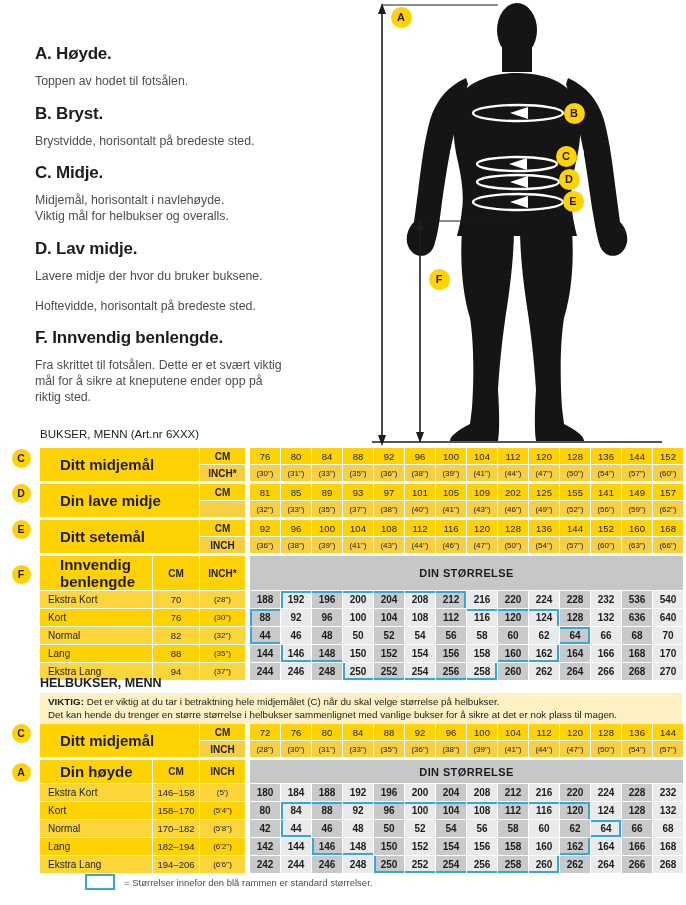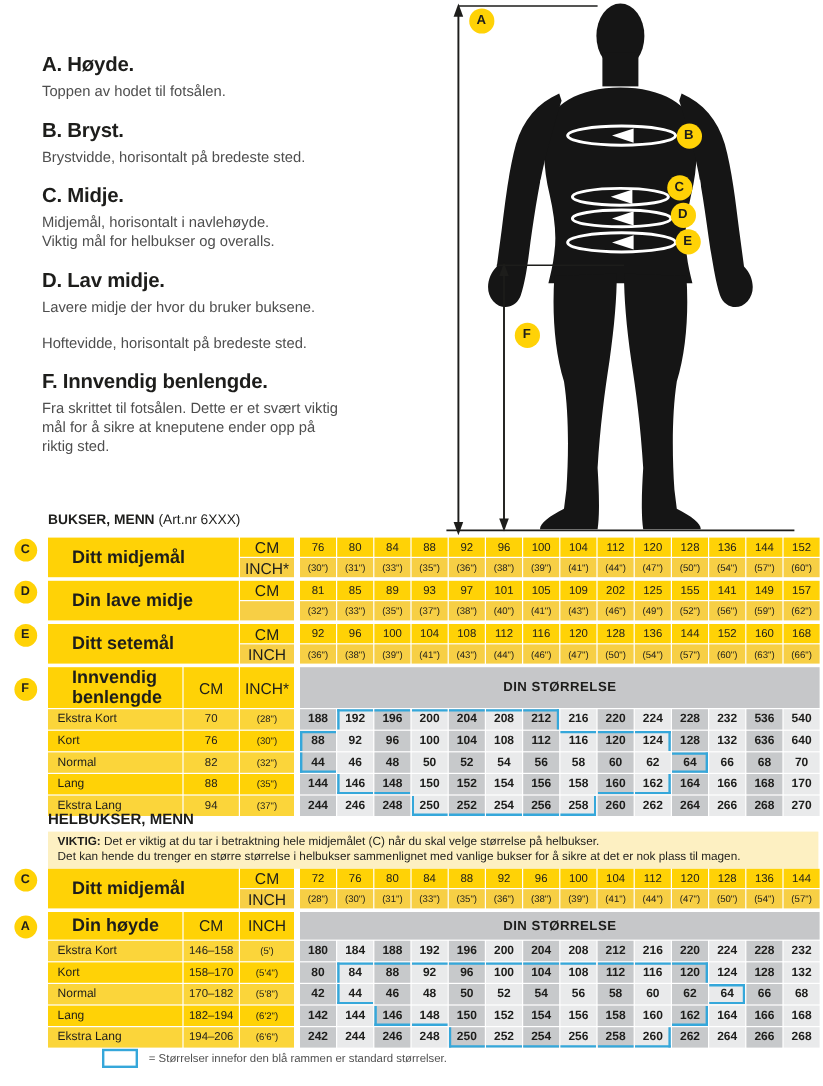--- a/index.html
+++ b/index.html
@@ -1,48 +1,48 @@
 <!DOCTYPE html>
 <html><head>
 <meta charset="utf-8">
 <style>
   html,body{margin:0;padding:0;background:#fff;}
   .page{position:relative;width:686px;height:905px;background:#fff;overflow:hidden;
         font-family:"Liberation Sans",sans-serif;color:#1d1d1b;}
   
   .defs{position:absolute;left:35px;top:44px;width:348px;}
   .defs h3{margin:0 0 5px 0;font-size:17px;letter-spacing:-.2px;color:#1d1d1b;}
-  .defs p{margin:0 0 14px 0;font-size:12.3px;line-height:1.28;color:#4e4e4e;white-space:pre-line;}
+  .defs p{margin:10px 0 14px 0;font-size:12.3px;line-height:1.28;color:#4e4e4e;white-space:pre-line;}
   
   .figure{position:absolute;left:370px;top:0;width:316px;height:448px;}
   
   .badge{position:absolute;width:21px;height:21px;margin:-10.5px 0 0 -10.5px;border-radius:50%;
          background:#FFD206;display:flex;align-items:center;justify-content:center;
          font-weight:bold;font-size:11px;color:#1d1d1b;z-index:5;}
   .badge.sm{width:19px;height:19px;margin:-9.5px 0 0 -9.5px;font-size:10.5px;}
   
   .t-head{position:absolute;left:40px;font-size:11.5px;color:#1d1d1b;}
-  .t-head b{font-weight:bold;}
+  .t-head b{font-weight:normal;}
   .t-head2{position:absolute;left:40px;font-size:12.5px;font-weight:bold;}
   .viktig{position:absolute;left:40px;top:693px;width:626px;background:#FDF0C2;
           padding:3px 8px;font-size:9.8px;line-height:1.3;color:#1d1d1b;}
   .viktig b{font-weight:bold;}
   
   .grid{position:absolute;display:grid;gap:1px;}
   .cols-measure{grid-template-columns:159px 45px 3px repeat(14,30px);grid-template-rows:16px 16px;}
   .cols-size{grid-template-columns:112px 46px 45px 3px repeat(14,30px);}
   .rows-size1{grid-template-rows:34px repeat(5,17px);}
   .rows-size2{grid-template-rows:23px repeat(5,17px);}
   .cell{display:flex;align-items:center;justify-content:center;font-size:10px;overflow:hidden;}
   .gold{background:#FFD206;}
   .goldl{background:#F7CF45;}
   .golda{background:#FBD53A;}
   .label{justify-content:flex-start;padding-left:20px;font-weight:bold;font-size:15px;line-height:1.15;}
   .rlabel{justify-content:flex-start;padding-left:8px;font-size:10px;}
-  .unit{font-weight:normal;font-size:13px;}
+  .unit{font-weight:bold;font-size:10px;}
   .num{font-size:9.5px;}
   .inch{font-size:8px;}
   .din{background:#C6C7C9;font-weight:bold;font-size:11px;letter-spacing:.4px;}
   .cdark{background:#C7C9CB;font-weight:bold;}
   .clight{background:#E9EAEB;font-weight:bold;}
   .sp{background:transparent;}
   
   .footer{position:absolute;left:45px;top:874px;display:flex;align-items:center;margin-left:40px;}
   .legend-box{width:26px;height:12px;background:#fff;border:2px solid #35A7DA;}
   .footer span{margin-left:9px;font-size:9.5px;color:#4e4e4e;}

